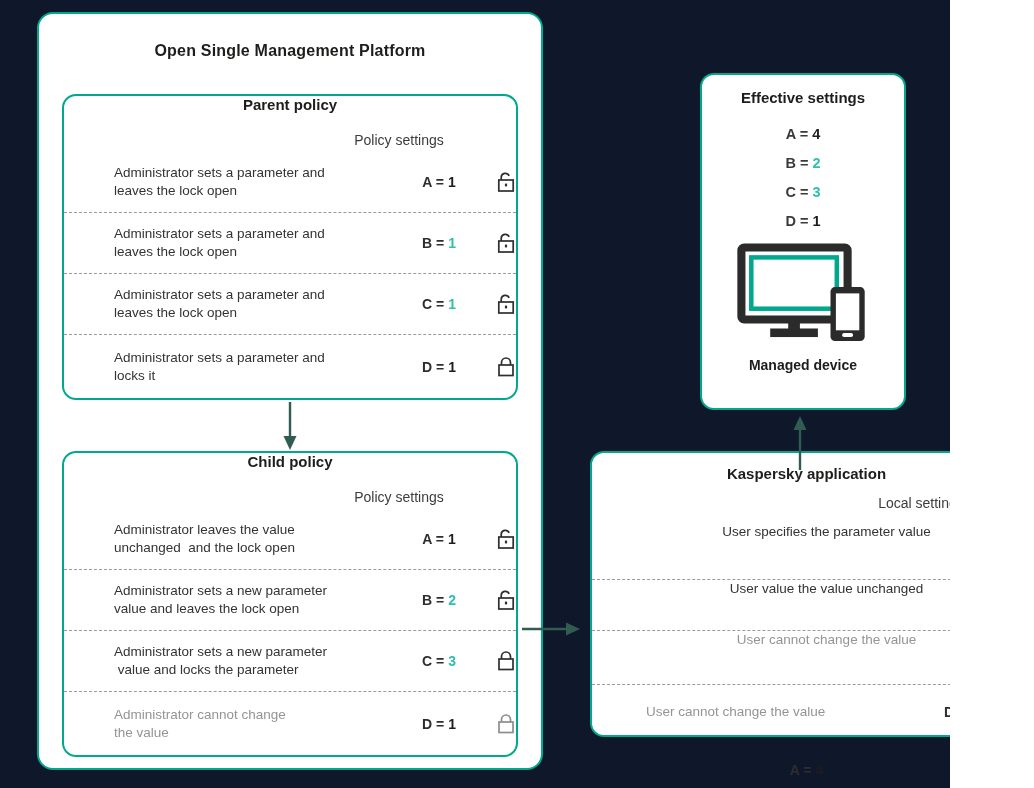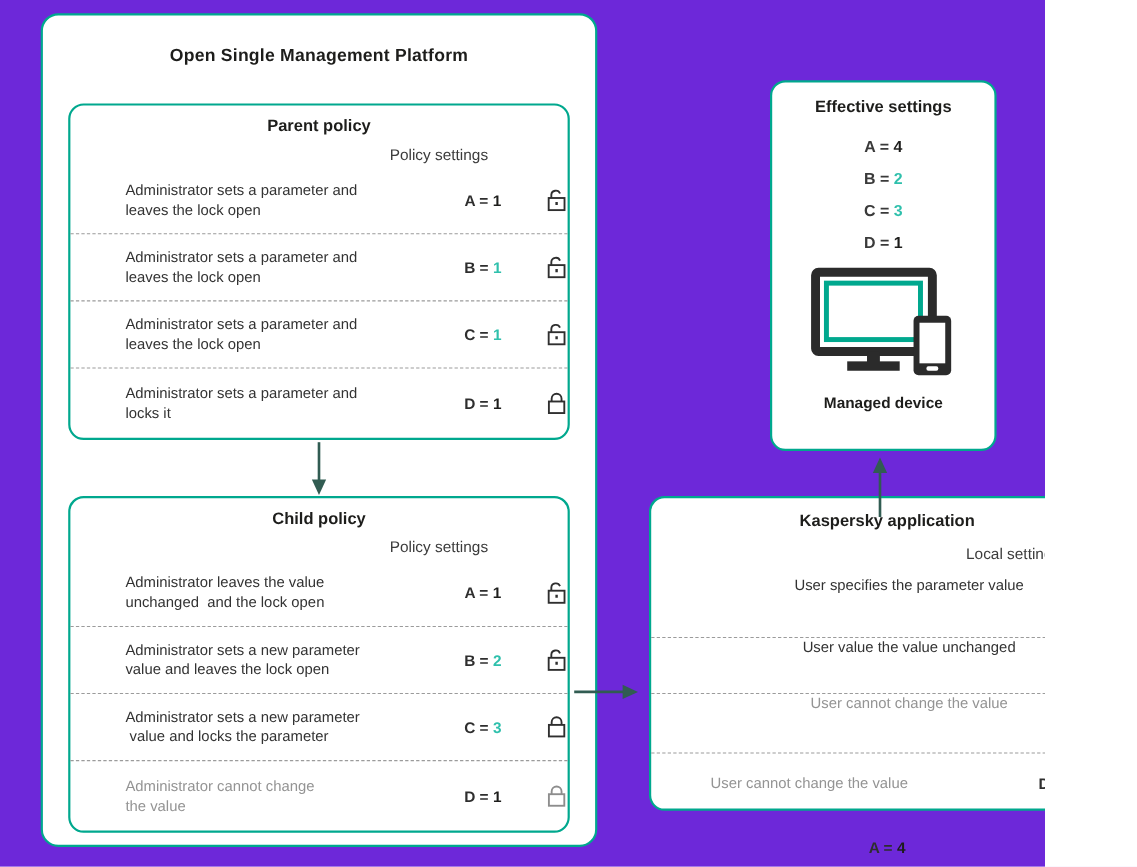--- a/index.html
+++ b/index.html
@@ -1,26 +1,26 @@
 <!DOCTYPE html>
 <html style="--teal: #00a88e; --value_teal: #2fc0ac; --arrow: #315c52; --muted_text: #949494;"><head>
 <meta charset="utf-8">
 <style>
   html,body{margin:0;padding:0;background:#ffffff;}
   body{font-family:"Liberation Sans", sans-serif;color:#1d1d1b;}
-  .canvas{position:relative;width:950px;height:788px;background:#6d28d9;overflow:hidden;}
+  .canvas{position:relative;width:950px;height:788px;background:#0f172a;overflow:hidden;}
 
   .box{position:absolute;border:2px solid var(--teal,#00a88e);border-radius:16px;background:#fff;box-sizing:border-box;}
   .osmp{left:37px;top:12px;width:506px;height:758px;}
   .osmp-title{margin-top:28px;text-align:center;font-size:16px;font-weight:bold;letter-spacing:.2px;color:#1d1d1b;}
 
   .policy{border-radius:14px;}
   .parent-policy{left:23px;top:80px;width:456px;height:306px;}
   .child-policy{left:23px;top:437px;width:456px;height:306px;}
-  .policy-title{margin-top:10px;text-align:center;font-size:15px;font-weight:bold;color:#1d1d1b;}
+  .policy-title{text-align:center;font-size:15px;font-weight:bold;color:#1d1d1b;}
   .col-header{position:absolute;top:36px;left:280px;width:110px;text-align:center;font-size:14px;color:#3c3c3c;}
   .rows{position:absolute;left:0;right:0;top:56px;}
   .prow{display:flex;align-items:center;height:61px;padding:0 8px 0 10px;box-sizing:border-box;}
   .prow:not(:last-child){border-bottom:1px dashed #9b9b9b;}
   .prow:last-child{height:64px;}
   .desc{flex:0 0 270px;font-size:13.5px;line-height:18px;color:#333333;white-space:pre-wrap;margin-left:40px;}
   .val{flex:0 0 110px;text-align:center;font-size:14px;font-weight:bold;color:#2e2e2e;white-space:nowrap;}
   .num{margin-left:4px;color:#1d1d1b;}
   .num[data-variant="teal"]{color:var(--value_teal,#2fc0ac);}
   .lockcell{flex:1;display:flex;justify-content:center;}

